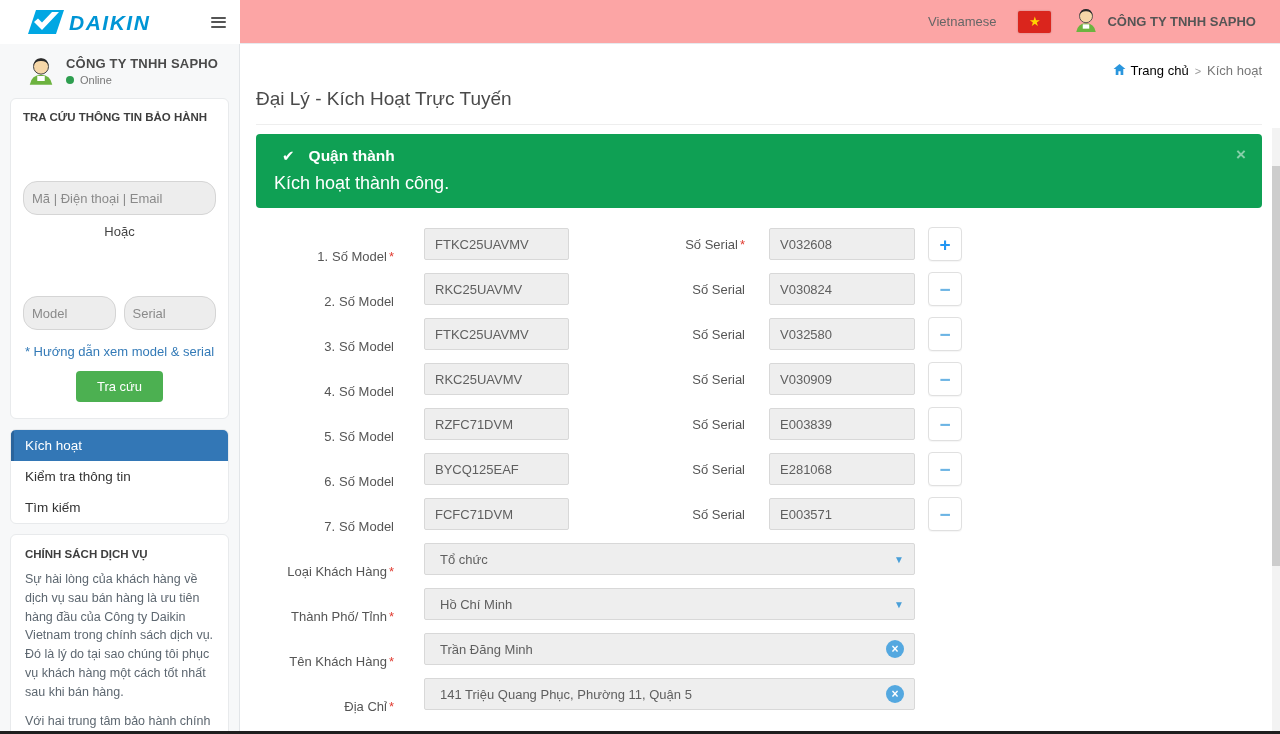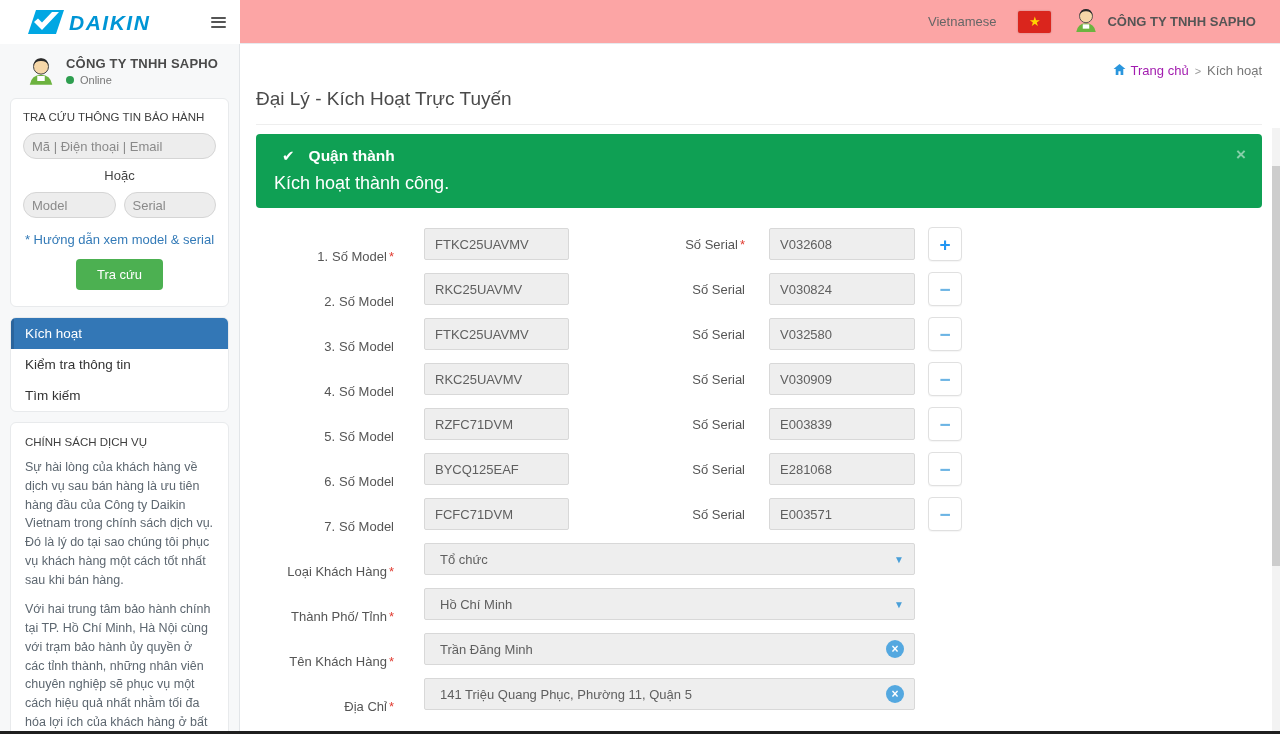--- a/index.html
+++ b/index.html
@@ -24,39 +24,39 @@
   .main { flex:1; background:#fff; position:relative; padding:0 18px 0 16px; overflow:hidden; }
 
   
   .user-panel { display:flex; align-items:center; gap:10px; padding:12px 14px 10px 26px; }
   .user-meta .u-name { font-size:13px; font-weight:bold; color:#4a4a4a; letter-spacing:.2px; }
   .u-status { display:flex; align-items:center; gap:6px; margin-top:3px; font-size:11px; color:#777; }
   .dot { width:8px; height:8px; border-radius:50%; background:#2e9e4f; display:inline-block; }
 
   .card { background:#fff; border:1px solid #e8eaec; border-radius:6px; margin:0 10px 10px 10px; }
   .card.search { padding:12px; margin-top:2px; }
-  .card-title { font-size:11.5px; font-weight:normal; color:#3e3e3e; margin-bottom:10px; }
-  .s-input { width:100%; height:26px; background:#ededed; border:1px solid #d5d5d5; border-radius:14px; padding:0 8px; font-size:13px; color:#555; font-family:inherit; }
+  .card-title { font-size:11.5px; font-weight:bold; color:#3e3e3e; margin-bottom:10px; }
+  .s-input { width:100%; height:34px; background:#ededed; border:1px solid #d5d5d5; border-radius:14px; padding:0 8px; font-size:13px; color:#555; font-family:inherit;margin-top:48px; }
   .s-input::placeholder { color:#8a8a8a; }
   .or-label { text-align:center; font-size:13px; color:#444; margin:9px 0; }
   .ms-row { display:flex; gap:8px; }
   .ms-row input { width:50%; }
   .guide-link { display:block; text-align:center; color:#337ab7; font-size:13px; margin:14px 0 12px; text-decoration:none; }
   .search-btn { display:block; margin:0 auto 4px; background:#4cb051; color:#fff; border:none; border-radius:4px; padding:8px 21px; font-size:13px; font-family:inherit; cursor:pointer; }
 
   .card.menu { padding:0; overflow:hidden; }
   .menu-item { padding:8px 14px; font-size:13.5px; color:#333; cursor:pointer; }
   .menu-item.active { background:#3377b6; color:#fff; border-left:3px solid #2a649c; padding-left:11px; }
 
   .card.policy { padding:13px 14px; }
   .policy p { font-size:12.5px; color:#5d6770; line-height:1.5; margin-bottom:11px; }
 
   
   .breadcrumb { position:absolute; top:19px; right:18px; display:flex; align-items:center; gap:6px; font-size:13px; }
-  .breadcrumb .home-link { color:#a21caf; text-decoration:none; display:flex; gap:5px; cursor:pointer; }
+  .breadcrumb .home-link { color:#000000; text-decoration:none; display:flex; gap:5px; cursor:pointer; }
   .breadcrumb .sep { color:#999; font-size:11px; }
   .breadcrumb .current { color:#777; }
 
   .page-title { margin-top:44px; font-size:19px; font-weight:normal; color:#4a4a4a; padding-bottom:14px; border-bottom:1px solid #eee; }
 
   .alert-success { margin-top:9px; background:#0fa054; border-radius:4px; padding:13px 18px 14px; color:#fff; position:relative; }
   .alert-head { display:flex; align-items:center; gap:14px; padding-left:8px; }
   .alert-check { font-size:15px; font-weight:bold; }
   .alert-title { font-size:15.5px; font-weight:bold; }
   .alert-msg { font-size:18px; margin-top:8px; }

